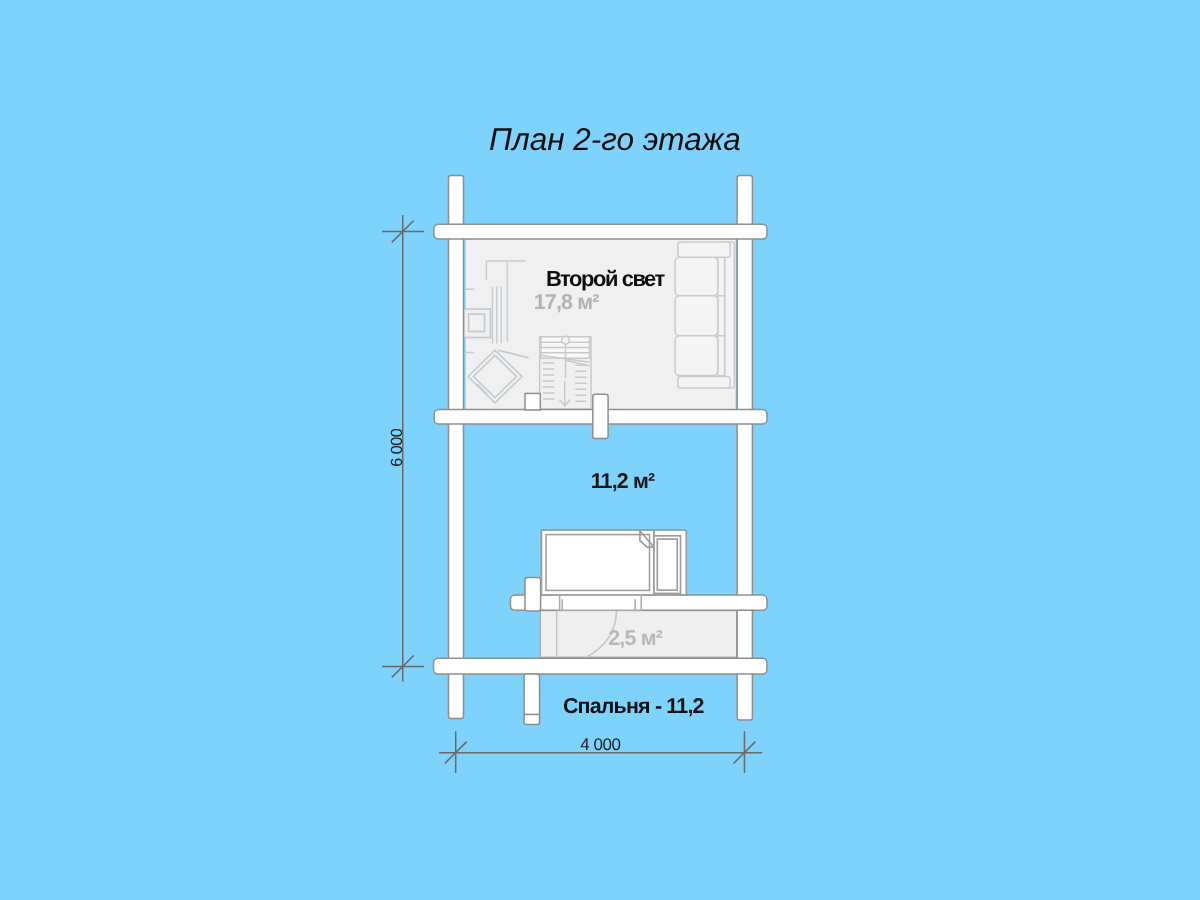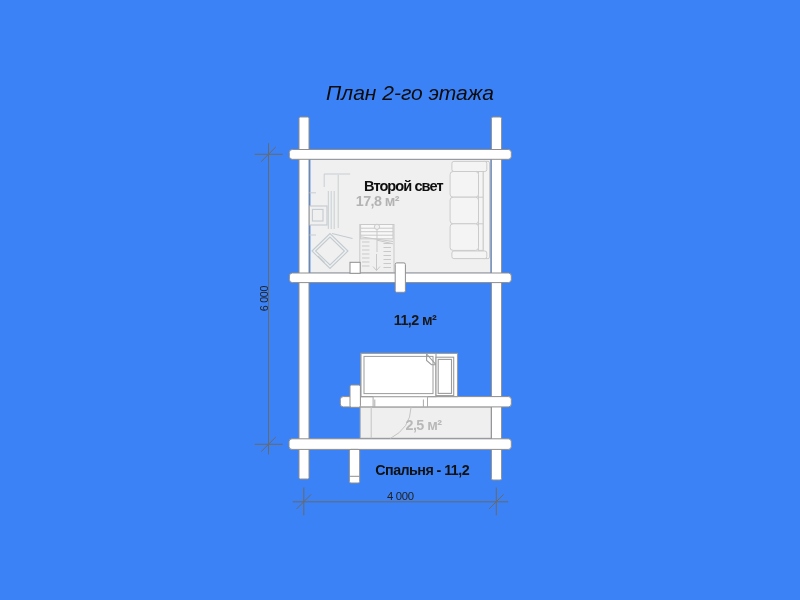--- a/index.html
+++ b/index.html
@@ -1,16 +1,16 @@
 <!DOCTYPE html>
 <html><head>
 <meta charset="utf-8">
 <style>
   html,body{margin:0;padding:0;background:#ffffff;}
-  .page{position:relative;width:800px;height:600px;background:#3b82f6;overflow:hidden;
+  .page{position:relative;width:800px;height:600px;background:#7dd3fc;overflow:hidden;
         font-family:"Liberation Sans", sans-serif;}
   svg{position:absolute;left:0;top:0;}
   text{font-family:"Liberation Sans", sans-serif;}
 </style>
 </head>
 <body>
 <div class="page">
 <svg width="800" height="600" viewBox="0 0 800 600">
 
 <g>

